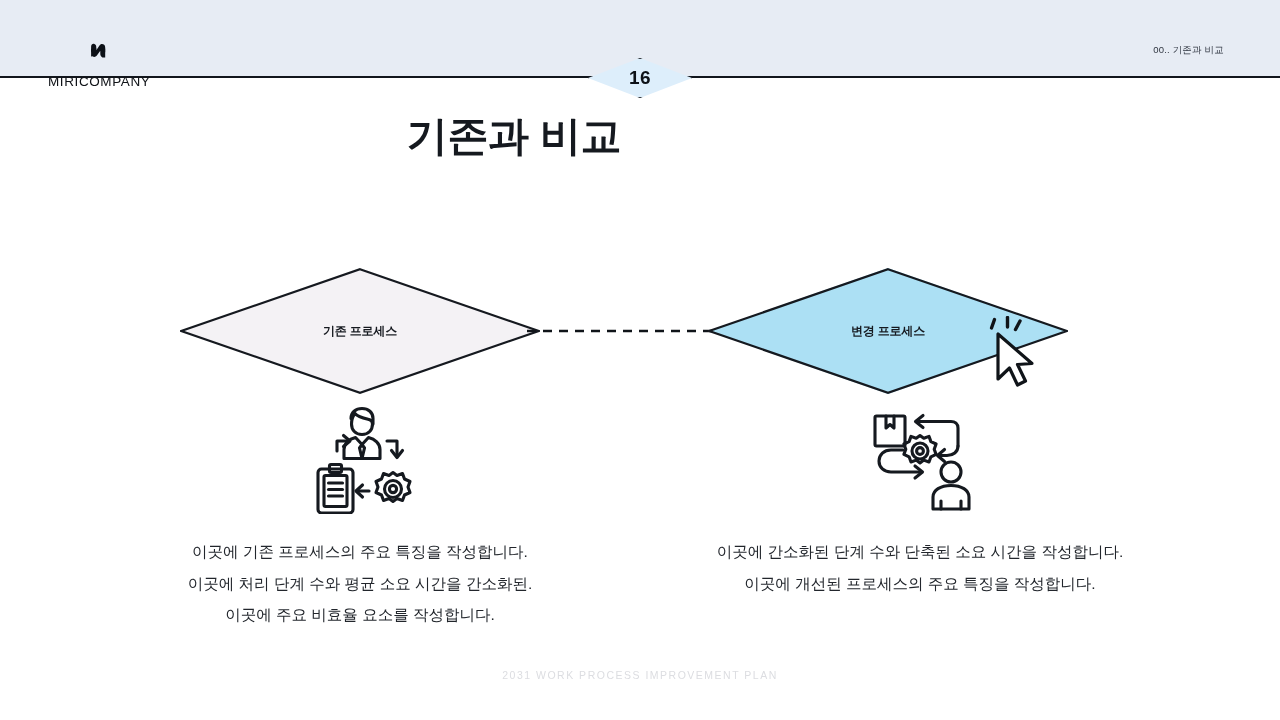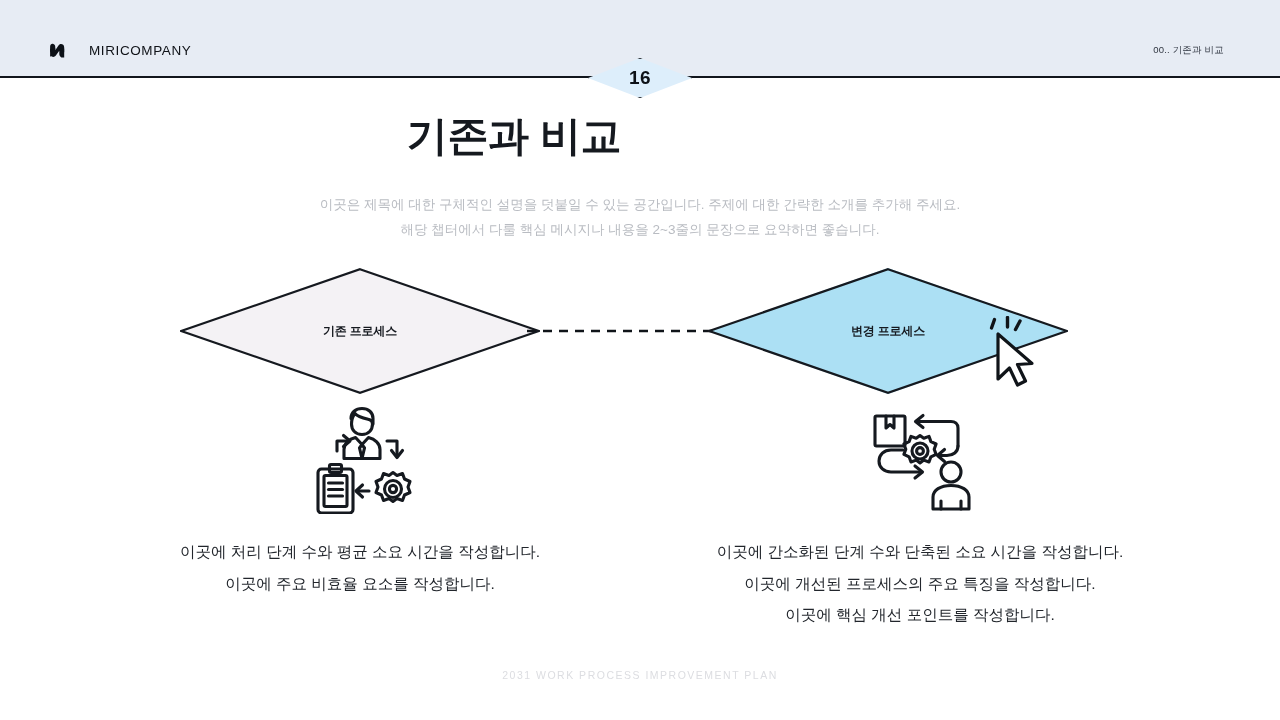--- a/index.html
+++ b/index.html
@@ -28,21 +28,22 @@
     background: #e7ecf4;
     border-bottom: 2px solid #12161c;
   }
 
   .brand {
     position: absolute;
     left: 48px;
     top: 40px;
     display: flex;
     align-items: center;
-    gap: 20px;
+    gap: 13px;
+    flex-direction: column;
   }
   .brand-mark {
     width: 21px;
     height: 21px;
     display: block;
   }
   .brand-name {
     font-size: 13.5px;
     letter-spacing: 0.6px;
     color: #101318;
@@ -227,24 +228,20 @@
 
   <div class="header-chapter">00.. 기존과 비교</div>
 
   <div class="page-badge">
     <div class="page-badge-shape"></div>
     <div class="page-badge-num">16</div>
   </div>
 
   <div class="title">기존과 비교</div>
 
-  <div class="subtitle">
-    <div>이곳은 제목에 대한 구체적인 설명을 덧붙일 수 있는 공간입니다. 주제에 대한 간략한 소개를 추가해 주세요.</div>
-    <div>해당 챕터에서 다룰 핵심 메시지나 내용을 2~3줄의 문장으로 요약하면 좋습니다.</div>
-  </div>
 
   <div class="flow">
 
     <div class="diamond diamond-left">
       <div class="diamond-shape fill-gray"></div>
       <svg class="diamond-outline" viewBox="0 0 360 126" preserveAspectRatio="none">
         <polygon points="180,1.2 358.8,63 180,124.8 1.2,63" fill="none" stroke="#15191f" stroke-width="2.2" vector-effect="non-scaling-stroke"></polygon>
       </svg>
       <div class="diamond-label">기존 프로세스</div>
     </div>
@@ -322,25 +319,25 @@
       <polyline points="52,62 59.5,68 52,74"></polyline>
 
       <circle cx="88" cy="68" r="10"></circle>
       <path d="M70 105 L70 93 C70 86 77.5 81.5 88 81.5 C98.5 81.5 106 86 106 93 L106 105 Z"></path>
       <line x1="78" y1="105" x2="78" y2="97"></line>
       <line x1="98" y1="105" x2="98" y2="97"></line>
     </g>
   </svg>
 
   <div class="col-text col-left">
-    <div>이곳에 처리 단계 수와 평균 소요 시간을 작성합니다.</div>
+    <div>이곳에 기존 프로세스의 주요 특징을 작성합니다.</div>
+    <div>이곳에 처리 단계 수와 평균 소요 시간을 간소화된.</div>
     <div>이곳에 주요 비효율 요소를 작성합니다.</div>
   </div>
 
   <div class="col-text col-right">
     <div>이곳에 간소화된 단계 수와 단축된 소요 시간을 작성합니다.</div>
     <div>이곳에 개선된 프로세스의 주요 특징을 작성합니다.</div>
-    <div>이곳에 핵심 개선 포인트를 작성합니다.</div>
   </div>
 
   <div class="footer">2031 WORK PROCESS IMPROVEMENT PLAN</div>
 
 </div>
 
 </body></html>

